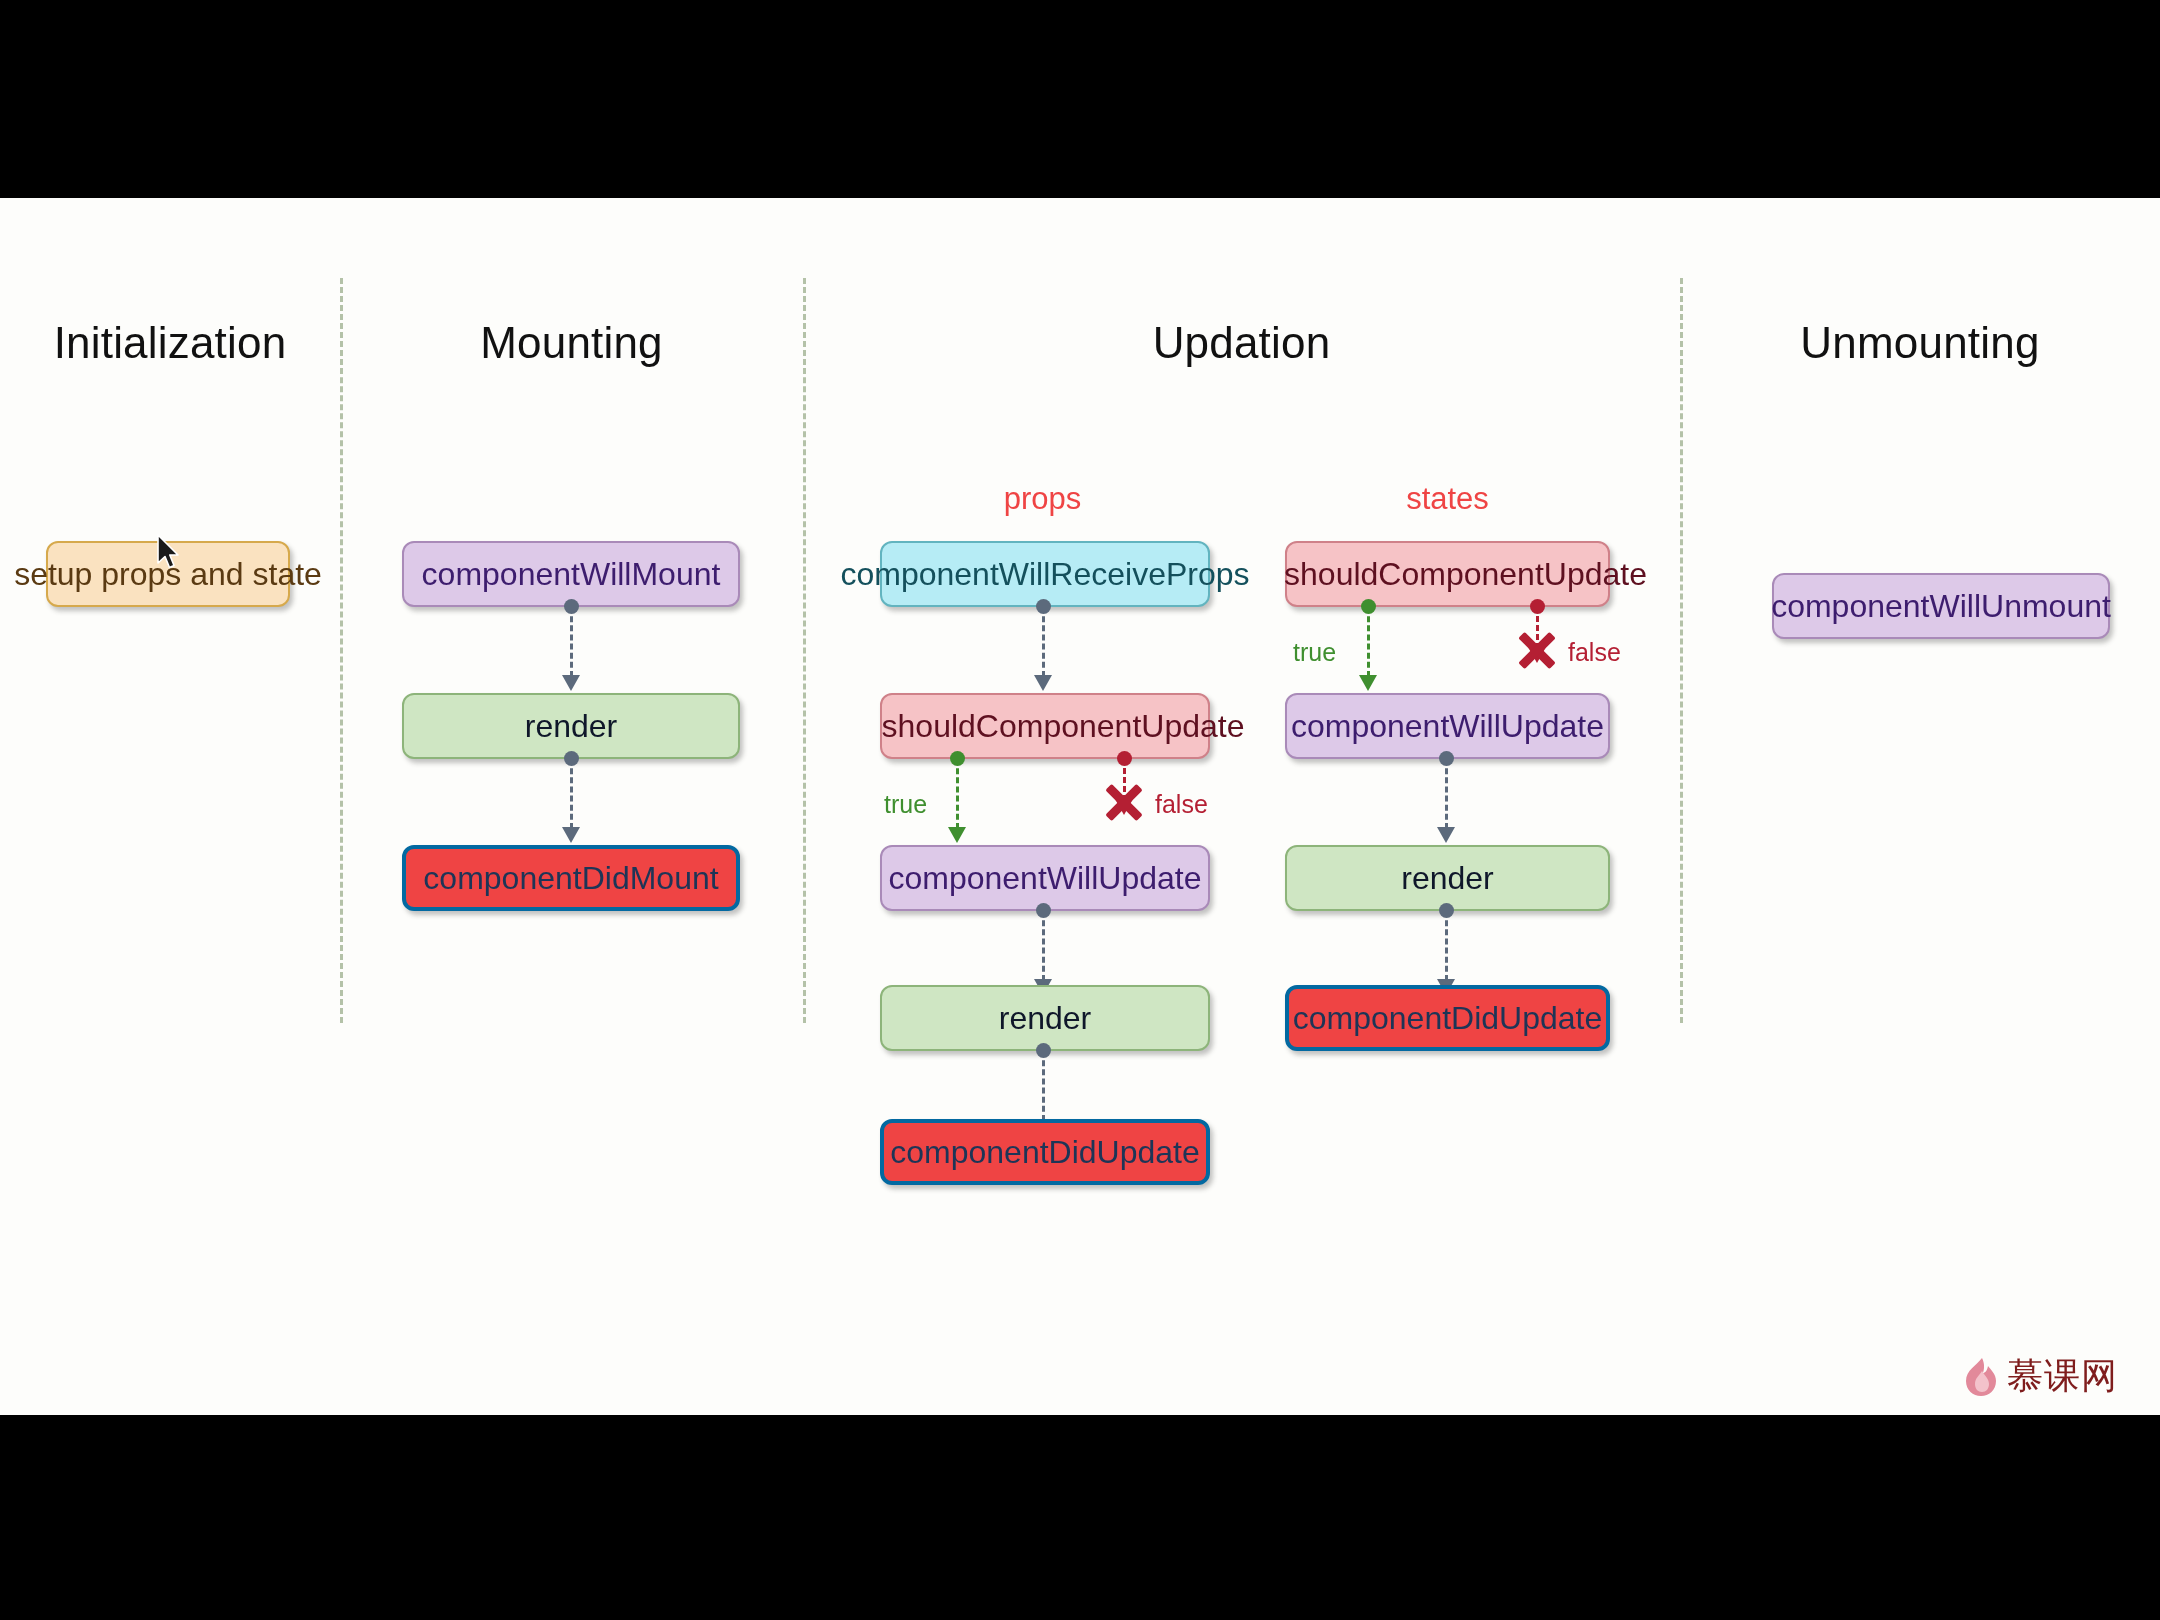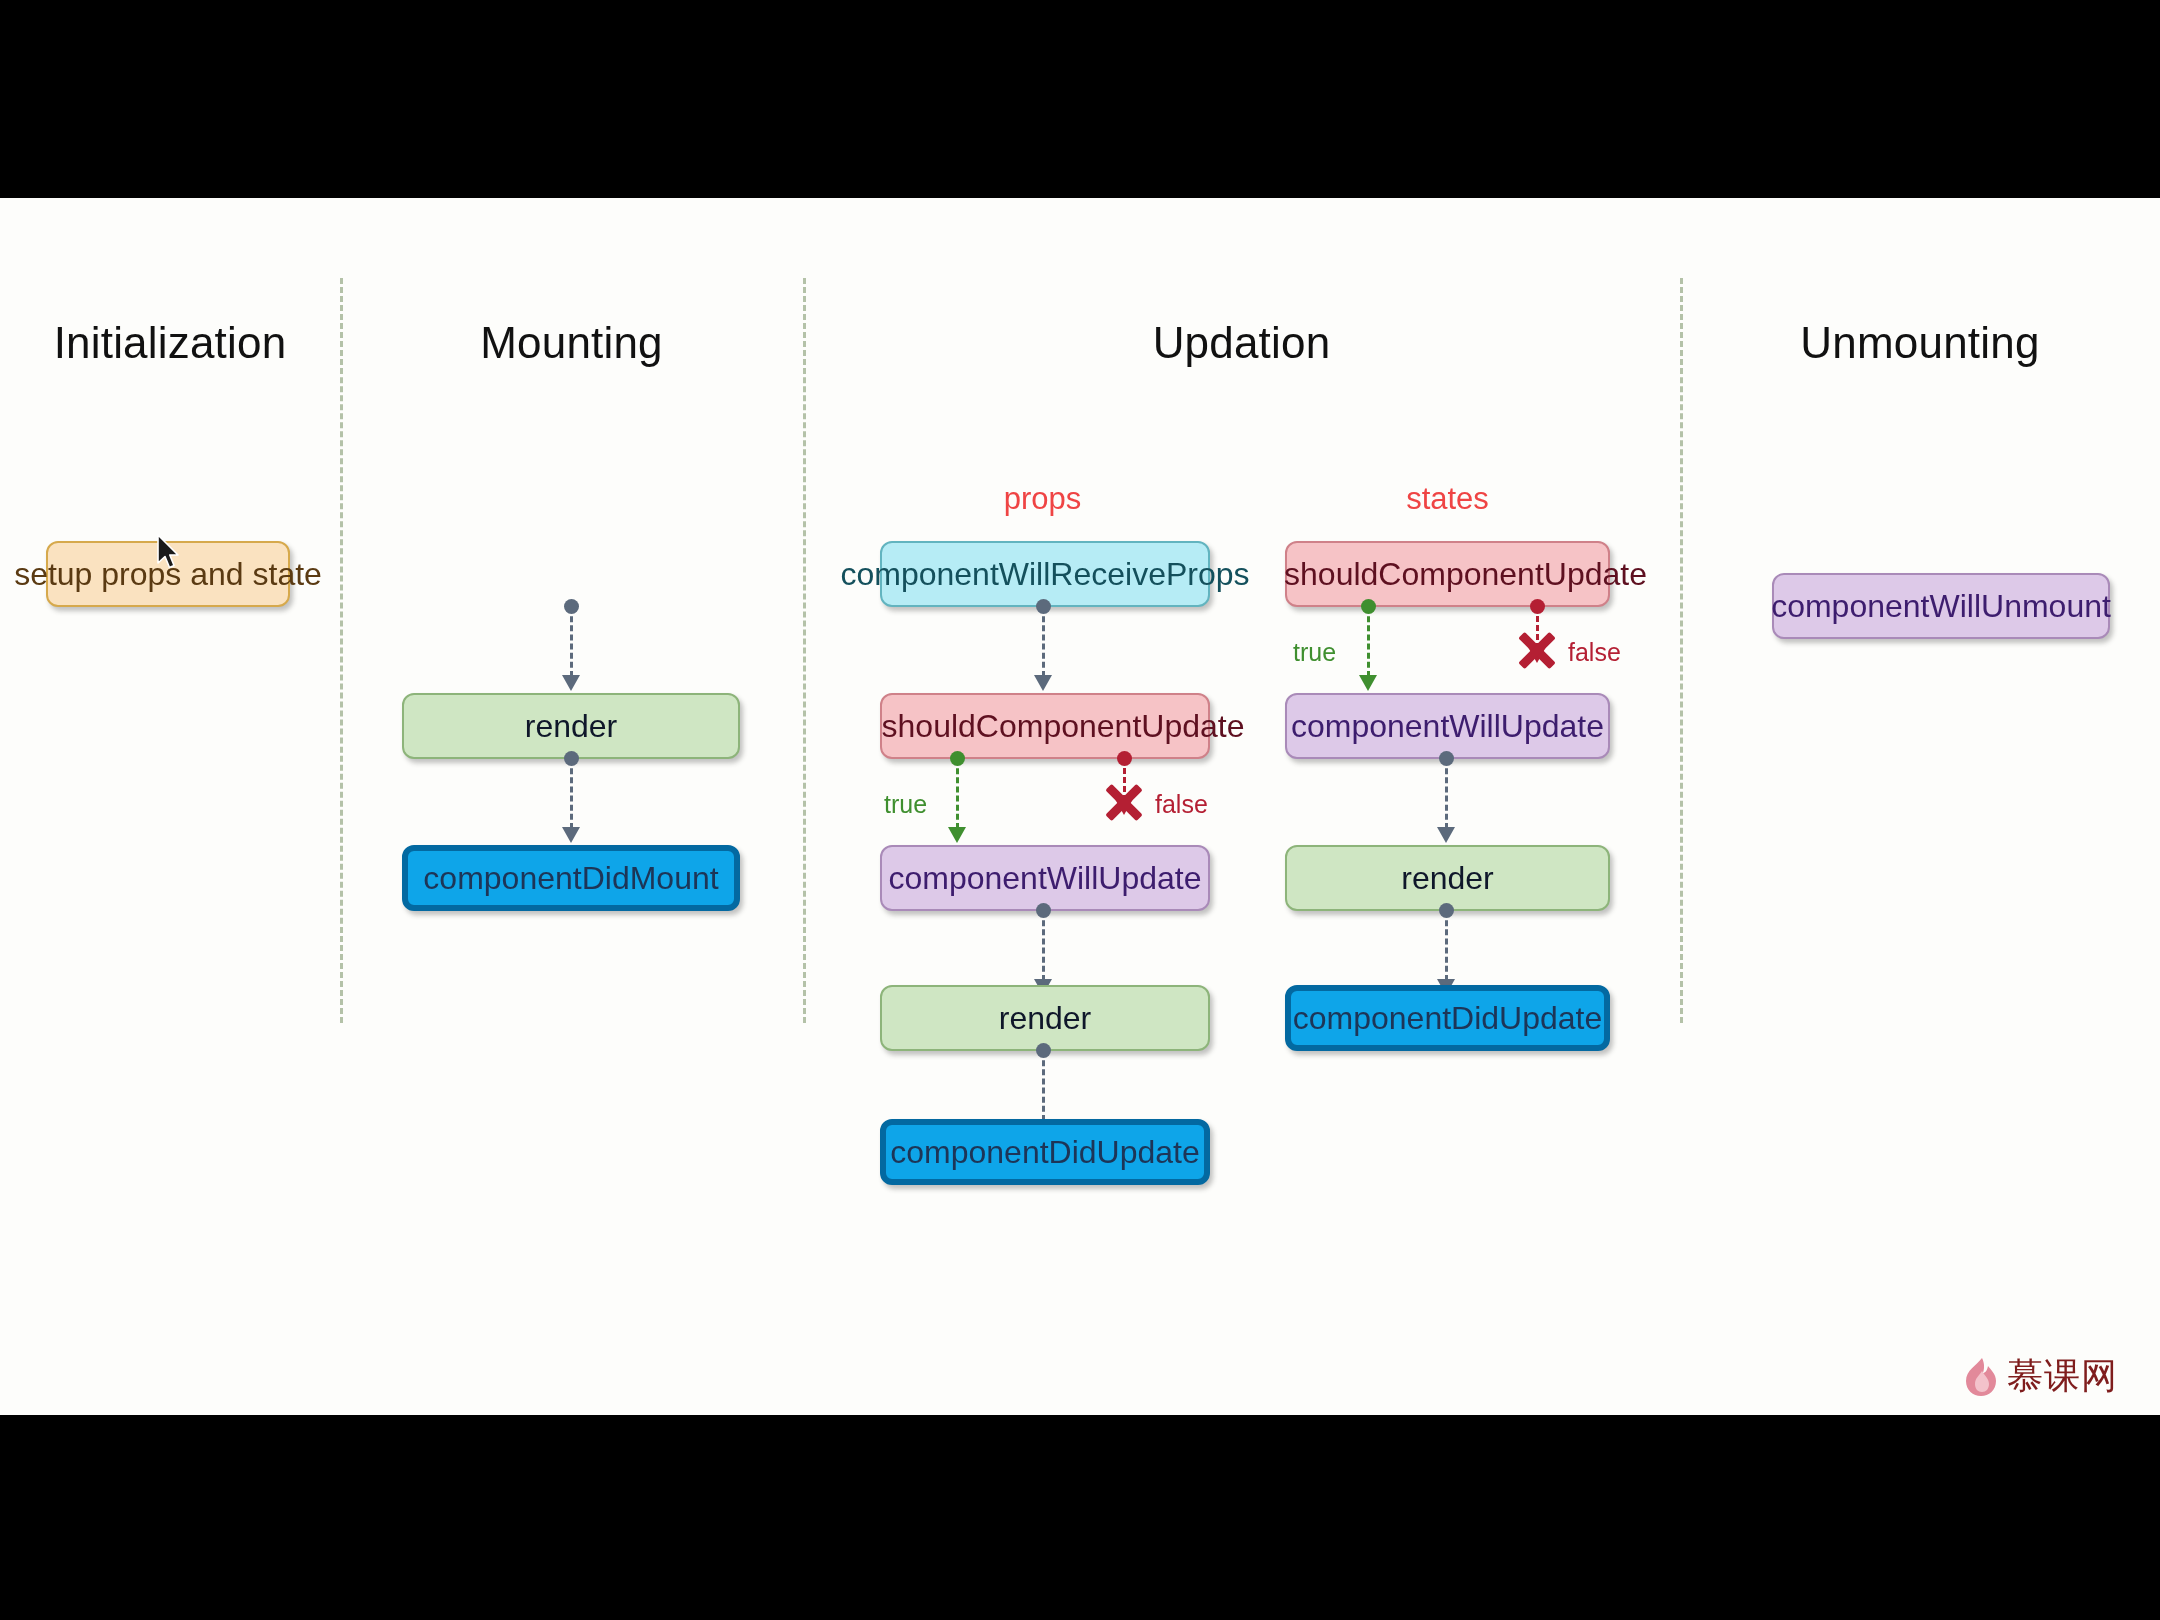--- a/index.html
+++ b/index.html
@@ -78,21 +78,21 @@
     align-items: center;
     justify-content: center;
     font-size: 32px;
     height: 66px;
     box-shadow: 3px 4px 5px rgba(40,40,40,0.28);
     white-space: nowrap;
   }
 
   .node.n-purple  { background: #ddc9e8; border: 2px solid #a98ab8; color: #3d1d6e; }
   .node.n-green   { background: #cfe6c3; border: 2px solid #8db47a; color: #0f172a; }
-  .node.n-blue    { background: #0ea5e9; border: 6px solid #0369a1; color: #1d3557; }
+  .node.n-blue    { background: #ef4444; border: 4px solid #0369a1; color: #1d3557; }
   .node.n-cyan    { background: #b6ecf5; border: 2px solid #62b4bf; color: #14505c; }
   .node.n-red     { background: #f6c3c6; border: 2px solid #cf8189; color: #5e1020; padding-left: 36px; }
   .node.n-orange  { background: #fae2c0; border: 2px solid #d6a94c; color: #5a3a12; }
 
   
   .conn {
     position: absolute;
     width: 0;
   }
   .conn .stem {
@@ -205,20 +205,21 @@
     <div class="section-title" style="left:803px; top:120px; width:877px;">Updation</div>
 
     <div class="section-title" style="left:1680px; top:120px; width:480px;">Unmounting</div>
 
     <div class="sub-title" style="left:880px; top:283px; width:325px;">props</div>
 
     <div class="sub-title" style="left:1285px; top:283px; width:325px;">states</div>
 
     <div class="node n-orange" style="left:46px; top:343px; width:244px;">setup props and state</div>
 
+    <div class="node n-purple" style="left:402px; top:343px; width:338px;">componentWillMount</div>
 
     <div class="conn" style="left:571px; top:409px; height:70px;">
       <div class="stem"></div>
       <div class="dot"></div>
       <div class="arrowhead"></div>
     </div>
 
     <div class="node n-green" style="left:402px; top:495px; width:338px;">render</div>
 
     <div class="conn" style="left:571px; top:561px; height:70px;">

